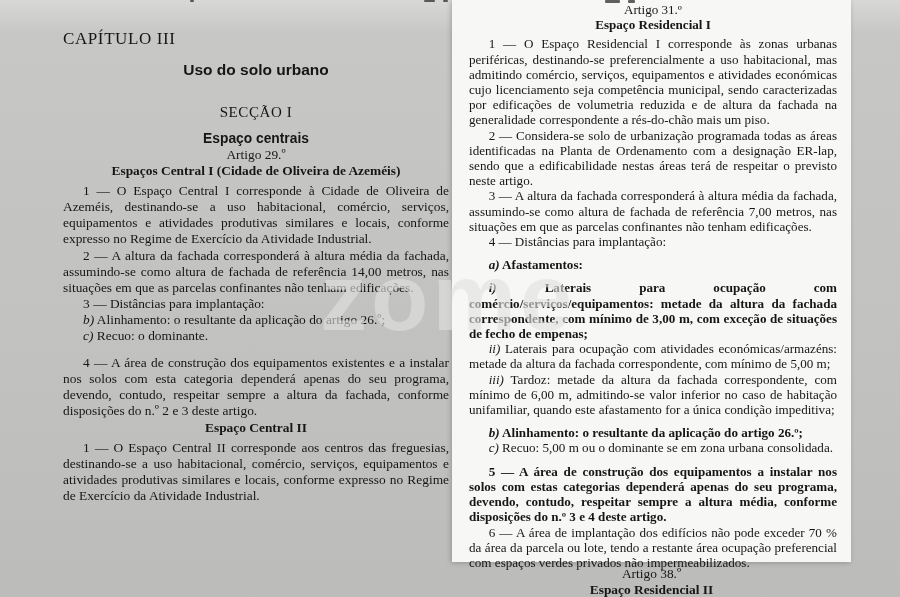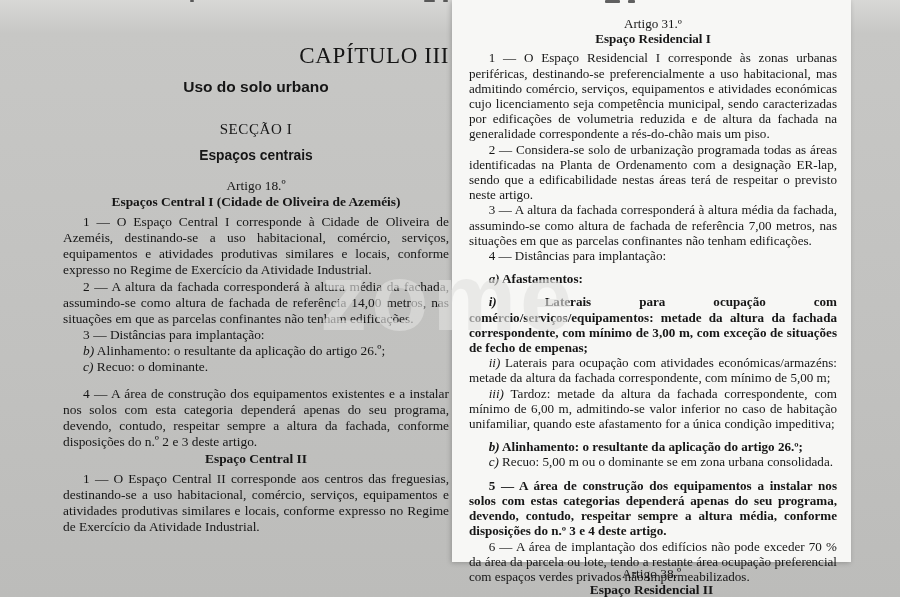--- a/index.html
+++ b/index.html
@@ -16,25 +16,25 @@
     background:#f7f7f5;box-shadow:-1px 1px 5px rgba(0,0,0,0.22);
   }
   .right-col{left:17px;top:2px;width:368px;}
   .below-white{position:absolute;left:452px;top:560px;width:399px;}
 
   .blk{font-size:13.4px;line-height:16.1px;text-align:justify;text-indent:1.5em;margin:0;}
   .right-col .blk{font-size:13.1px;line-height:15.2px;}
   .below-white .blk{font-size:13.4px;line-height:16.1px;}
 
   .cont{text-indent:0;margin-top:2px;}
-  .chapter{font-size:23px;letter-spacing:.6px;text-align:right;text-indent:0;margin-top:43px;line-height:21px;}
+  .chapter{font-size:17px;letter-spacing:.6px;text-align:left;text-indent:0;margin-top:26px;line-height:21px;}
   .chapter_sub{font-family:"Liberation Sans",sans-serif;font-weight:bold;font-size:15.5px;text-align:center;text-indent:0;margin-top:11px;line-height:19px;}
   .section{font-size:15px;letter-spacing:.6px;text-align:center;text-indent:0;margin-top:24px;line-height:19px;}
   .section_sub{font-family:"Liberation Sans",sans-serif;font-weight:bold;font-size:13.8px;text-align:center;text-indent:0;margin-top:8px;line-height:17px;}
-  .artigo{text-align:center;text-indent:0;margin-top:14px;}
+  .artigo{text-align:center;text-indent:0;margin-top:0;}
   .artigo_title{font-weight:bold;text-align:center;text-indent:0;margin-bottom:4px;}
   .below-white .artigo{margin-top:6px;}
   .gap{margin-top:11px;}
   .right-col .gap{margin-top:8px;font-weight:bold;}
   .mk{font-style:italic;}
 
   .watermark{
     position:absolute;left:320px;top:244px;z-index:5;pointer-events:none;
     font-family:"Liberation Sans",sans-serif;font-weight:bold;font-size:94px;
     letter-spacing:4px;color:rgba(225,225,223,0.62);
@@ -54,22 +54,22 @@
   <div class="frag f1"></div>
   <div class="frag f2"></div>
   <div class="frag f3"></div>
   <div class="frag f4"></div>
   <div class="frag f5"></div>
 
   <div class="col left-col">
       <div class="blk chapter">CAPÍTULO III</div>
       <div class="blk chapter_sub">Uso do solo urbano</div>
       <div class="blk section">SECÇÃO I</div>
-      <div class="blk section_sub">Espaços centrais</div>
-      <div class="blk artigo">Artigo 18.º</div>
+      <div class="blk section_sub">Espaço centrais</div>
+      <div class="blk artigo">Artigo 29.º</div>
       <div class="blk artigo_title">Espaços Central I (Cidade de Oliveira de Azeméis)</div>
       <div class="blk p">1 — O Espaço Central I corresponde à Cidade de Oliveira de Azeméis, destinando-se a uso habitacional, comércio, serviços, equipamentos e atividades produtivas similares e locais, conforme expresso no Regime de Exercício da Atividade Industrial.</div>
       <div class="blk p">2 — A altura da fachada corresponderá à altura média da fachada, assumindo-se como altura de fachada de referência 14,00 metros, nas situações em que as parcelas confinantes não tenham edificações.</div>
       <div class="blk p">3 — Distâncias para implantação:</div>
       <div class="blk li"><i class="mk">b)</i> Alinhamento: o resultante da aplicação do artigo 26.º;</div>
       <div class="blk li"><i class="mk">c)</i> Recuo: o dominante.</div>
       <div class="blk p gap">4 — A área de construção dos equipamentos existentes e a instalar nos solos com esta categoria dependerá apenas do seu programa, devendo, contudo, respeitar sempre a altura da fachada, conforme disposições do n.º 2 e 3 deste artigo.</div>
       <div class="blk artigo_title">Espaço Central II</div>
       <div class="blk p">1 — O Espaço Central II corresponde aos centros das freguesias, destinando-se a uso habitacional, comércio, serviços, equipamentos e atividades produtivas similares e locais, conforme expresso no Regime de Exercício da Atividade Industrial.</div>
     </div>

